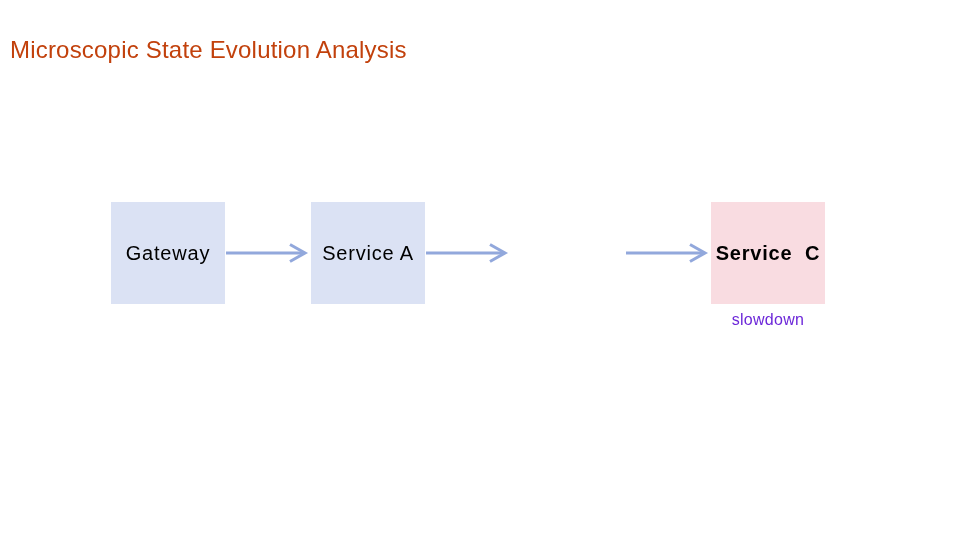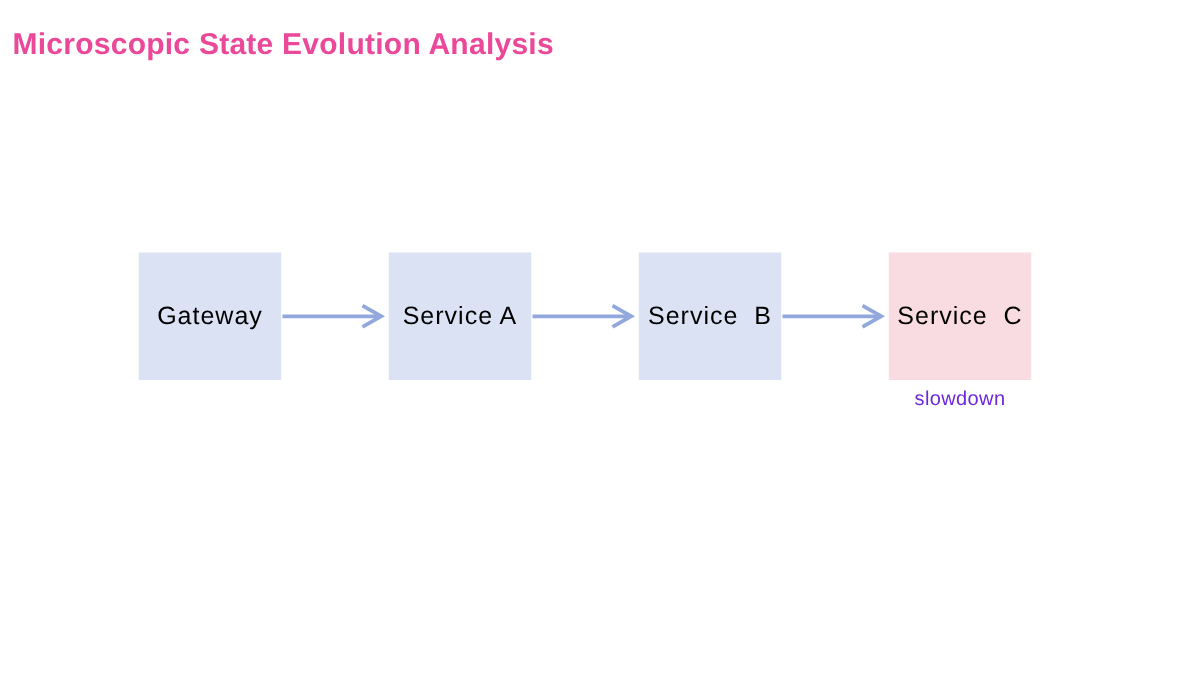--- a/index.html
+++ b/index.html
@@ -8,44 +8,45 @@
     width: 960px;
     height: 540px;
     background: var(--bg, #ffffff);
     font-family: "Liberation Sans", sans-serif;
     overflow: hidden;
     position: relative;
   }
   .page-title {
     position: absolute;
     left: 10px;
-    top: 6px;
+    top: 20px;
     font-size: 24px;
-    font-weight: bold;
-    color: #ec4899;
+    font-weight: normal;
+    color: #c2410c;
     letter-spacing: 0.2px;
     white-space: pre;
   }
   .diagram {
     position: absolute;
     left: 0; top: 0;
     width: 960px; height: 408px;
   }
   .node {
     position: absolute;
     top: 202px;
     width: 114px;
     height: 102px;
     background: var(--node-fill, #dbe2f4);
     display: flex;
     align-items: center;
     justify-content: center;
   }
   .node.alert {
     background: var(--node-fill-alert, #f9dce1);
+    font-weight: bold;
   }
   .node-label {
     font-size: 20px;
     letter-spacing: 0.8px;
     color: #000000;
     white-space: pre;
   }
   .node-gateway   { left: 111px; }
   .node-service-a { left: 311px; text-align: center; }
   .node-service-b { left: 511px; }
@@ -89,23 +90,20 @@
 
   <div class="node node-service-a">
     <span class="node-label">Service A</span>
   </div>
 
   <svg class="edge edge-2" viewBox="0 0 86 24" xmlns="http://www.w3.org/2000/svg">
     <line x1="1" y1="12" x2="77" y2="12" stroke="currentColor" stroke-width="3"></line>
     <polyline points="65,3.5 80,12 65,20.5" fill="none" stroke="currentColor" stroke-width="3"></polyline>
   </svg>
 
-  <div class="node node-service-b">
-    <span class="node-label">Service  B</span>
-  </div>
 
   <svg class="edge edge-3" viewBox="0 0 86 24" xmlns="http://www.w3.org/2000/svg">
     <line x1="1" y1="12" x2="77" y2="12" stroke="currentColor" stroke-width="3"></line>
     <polyline points="65,3.5 80,12 65,20.5" fill="none" stroke="currentColor" stroke-width="3"></polyline>
   </svg>
 
   <div class="node node-service-c alert">
     <span class="node-label">Service  C</span>
   </div>
 

